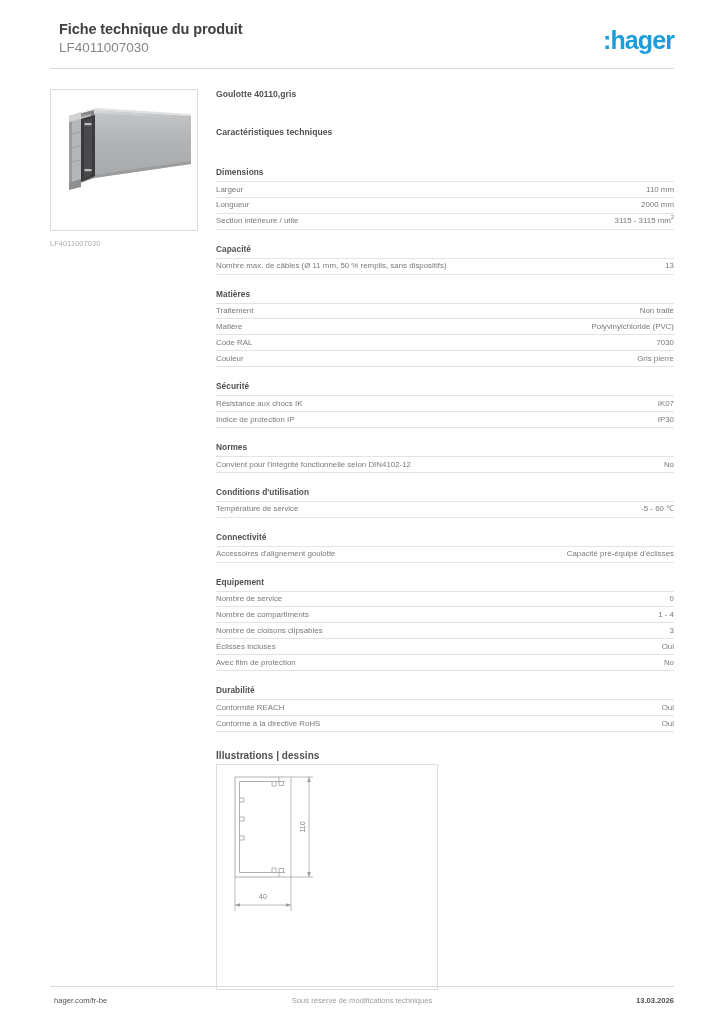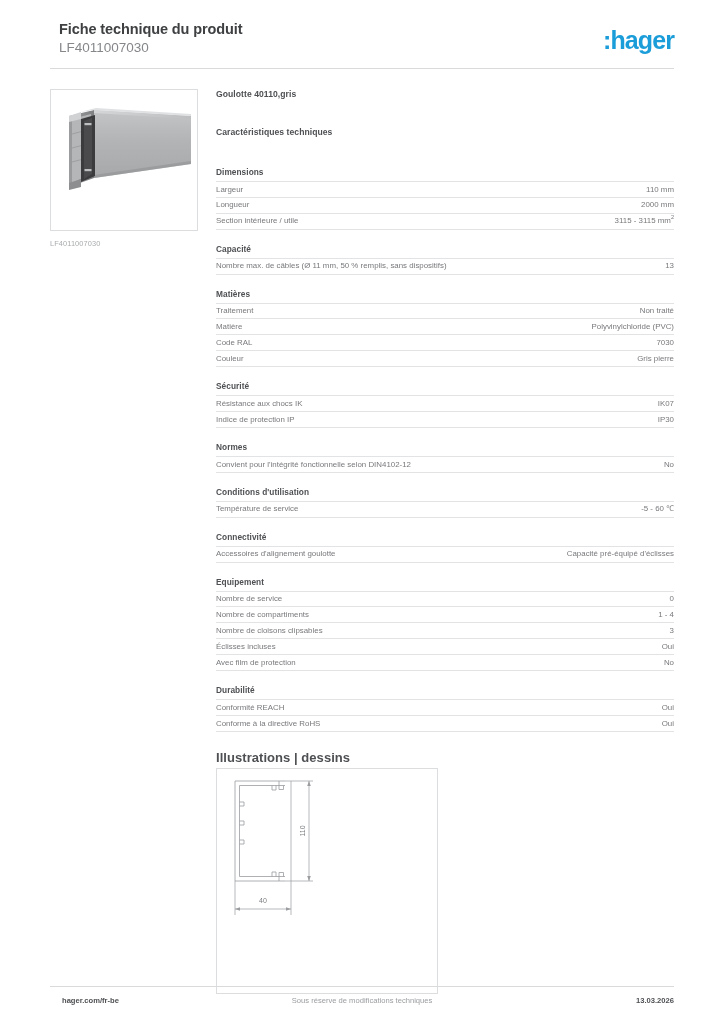--- a/index.html
+++ b/index.html
@@ -141,21 +141,21 @@
     line-height: 10px;
   }
   table.spec-table tr:last-child td { border-bottom: 1px solid #e2e3e5; }
   td.spec-label { text-align: left; width: 62%; }
   td.spec-value { text-align: right; width: 38%; }
   sup { font-size: 5.6px; vertical-align: super; line-height: 0; }
 
   
   .illu-block { margin-top: 18px; }
   .illu-title {
-    font-size: 13px;
+    font-size: 10px;
     font-weight: bold;
     color: #4e5053;
     letter-spacing: 0.05px;
     margin-bottom: 3px;
   }
   .illu-frame {
     width: 222px;
     height: 226px;
     border: 1px solid #dcdddf;
     background: #fff;
@@ -171,22 +171,22 @@
     background: #d9dadb;
   }
   .footer {
     position: absolute;
     left: 50px; top: 996px;
     width: 624px;
     height: 14px;
     font-size: 7.6px;
   }
   .footer-left {
-    position: absolute; left: 12px; top: 0;
-    font-weight: bold; color: #4e5053;
+    position: absolute; left: 4px; top: 0;
+    font-weight: normal; color: #4e5053;
   }
   .footer-center {
     position: absolute; left: 0; top: 0;
     width: 624px; text-align: center;
     color: #9a9c9f; font-weight: normal;
   }
   .footer-right {
     position: absolute; right: 0; top: 0;
     font-weight: bold; color: #4e5053;
   }

